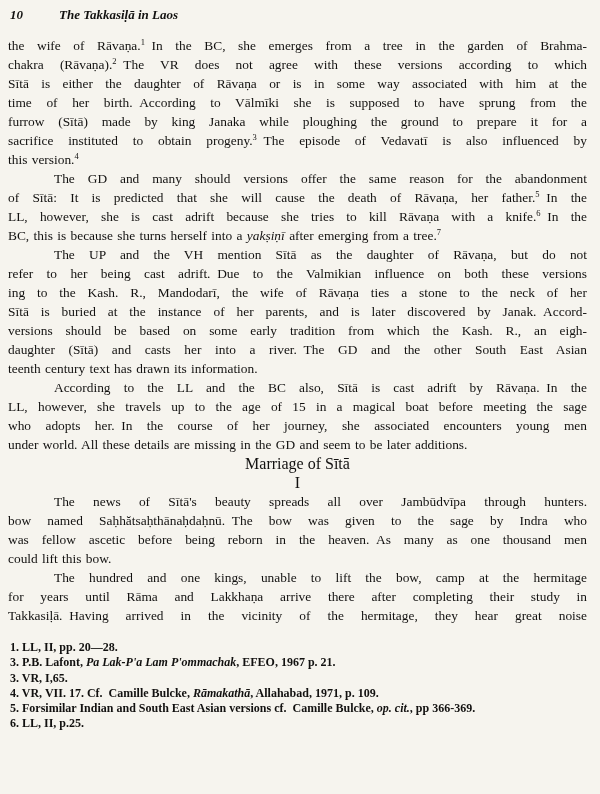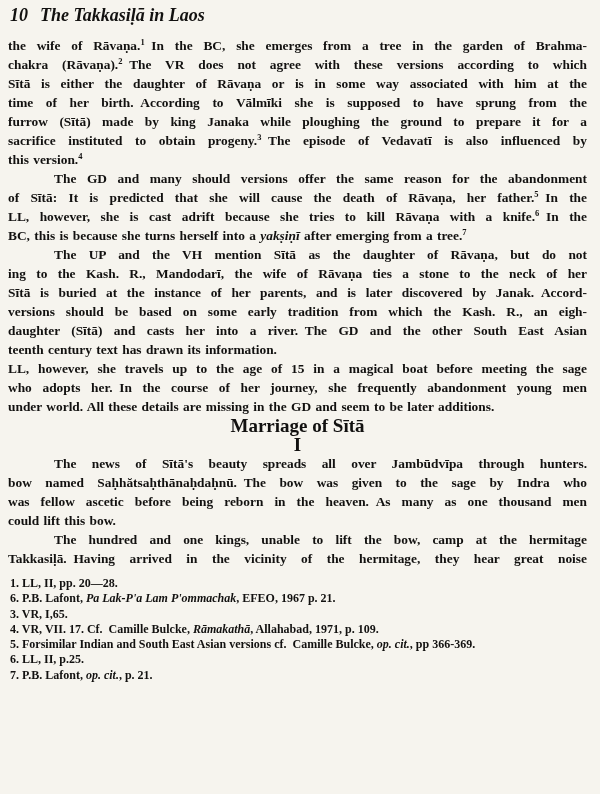--- a/index.html
+++ b/index.html
@@ -13,55 +13,55 @@
     width: 600px;
     height: 794px;
     background: #f6f4ee;
     color: #121110;
     overflow: hidden;
     padding: 7px 13px 0 8px;
   }
   .running-header {
     display: flex;
     align-items: baseline;
-    gap: 12px;
-    font-size: 18px;
+    gap: 36px;
+    font-size: 13px;
     font-weight: bold;
     font-style: italic;
     line-height: 16px;
     padding-left: 2px;
   }
   .page-body { margin-top: 13px; }
   .para { }
   .line {
     font-size: 13.4px;
-    font-weight: bold;
+    font-weight: normal;
     line-height: 19px;
     height: 19px;
     overflow: hidden;
     text-align: justify;
     text-align-last: justify;
     word-spacing: 1px;
   }
   .line.end { text-align-last: left; }
   .line.indent { text-indent: 46px; }
   .line sup {
     font-size: 8.5px;
     line-height: 0;
     vertical-align: 5px;
   }
   .it { font-style: italic; }
   .sec-heading, .sec-number {
     text-align: center;
-    font-size: 19px;
-    font-weight: bold;
+    font-size: 16px;
+    font-weight: normal;
     line-height: 19px;
     height: 19px;
   }
-  .footnotes { margin-top: 8px; }
+  .footnotes { margin-top: 15px; }
   .fn {
     font-size: 12px;
     font-weight: bold;
     line-height: 15.3px;
     height: 15.3px;
     white-space: nowrap;
     overflow: hidden;
     padding-left: 2px;
   }
   .fn .it { }
@@ -85,46 +85,48 @@
         <div class="line end"><span>this version.</span><sup>4</sup></div>
       </div>
       <div class="para">
         <div class="line indent"><span>The GD and many should versions offer the same reason for the abandonment</span></div>
         <div class="line"><span>of Sītā: It is predicted that she will cause the death of Rāvaṇa, her father.</span><sup>5</sup><span> In the</span></div>
         <div class="line"><span>LL, however, she is cast adrift because she tries to kill Rāvaṇa with a knife.</span><sup>6</sup><span> In the</span></div>
         <div class="line end"><span>BC, this is because she turns herself into a </span><span class="it">yakṣiṇī</span><span> after emerging from a tree.</span><sup>7</sup></div>
       </div>
       <div class="para">
         <div class="line indent"><span>The UP and the VH mention Sītā as the daughter of Rāvaṇa, but do not</span></div>
+        <div class="line"><span>refer to her being cast adrift. Due to the Valmikian influence on both these versions</span></div>
         <div class="line"><span>ing to the Kash. R., Mandodarī, the wife of Rāvaṇa ties a stone to the neck of her</span></div>
         <div class="line"><span>Sītā is buried at the instance of her parents, and is later discovered by Janak. Accord-</span></div>
         <div class="line"><span>versions should be based on some early tradition from which the Kash. R., an eigh-</span></div>
         <div class="line"><span>daughter (Sītā) and casts her into a river. The GD and the other South East Asian</span></div>
         <div class="line end"><span>teenth century text has drawn its information.</span></div>
       </div>
       <div class="para">
+        <div class="line indent"><span>According to the LL and the BC also, Sītā is cast adrift by Rāvaṇa. In the</span></div>
         <div class="line"><span>LL, however, she travels up to the age of 15 in a magical boat before meeting the sage</span></div>
-        <div class="line"><span>who adopts her. In the course of her journey, she frequently abandonment young men</span></div>
+        <div class="line"><span>who adopts her. In the course of her journey, she associated encounters young men</span></div>
         <div class="line end"><span>under world. All these details are missing in the GD and seem to be later additions.</span></div>
       </div>
       <div class="sec-heading">Marriage of Sītā</div>
       <div class="sec-number">I</div>
       <div class="para">
         <div class="line indent"><span>The news of Sītā's beauty spreads all over Jambūdvīpa through hunters.</span></div>
         <div class="line"><span>bow named Saḥhătsaḥthānaḥdaḥnū. The bow was given to the sage by Indra who</span></div>
         <div class="line"><span>was fellow ascetic before being reborn in the heaven. As many as one thousand men</span></div>
         <div class="line end"><span>could lift this bow.</span></div>
       </div>
       <div class="para">
         <div class="line indent"><span>The hundred and one kings, unable to lift the bow, camp at the hermitage</span></div>
+        <div class="line"><span>for years until Rāma and Lakkhaṇa arrive there after completing their study in</span></div>
         <div class="line"><span>Takkasiḷā. Having arrived in the vicinity of the hermitage, they hear great noise</span></div>
       </div>
     </div>
   <div class="footnotes">
       <div class="fn"><span>1. LL, II, pp. 20—28.</span></div>
-      <div class="fn"><span>6. P.B. Lafont, </span><span class="it">Pa Lak-P'a Lam P'ommachak</span><span>, EFEO, 1967 p. 21.</span></div>
+      <div class="fn"><span>3. P.B. Lafont, </span><span class="it">Pa Lak-P'a Lam P'ommachak</span><span>, EFEO, 1967 p. 21.</span></div>
       <div class="fn"><span>3. VR, I,65.</span></div>
       <div class="fn"><span>4. VR, VII. 17. Cf. Camille Bulcke, </span><span class="it">Rāmakathā</span><span>, Allahabad, 1971, p. 109.</span></div>
       <div class="fn"><span>5. Forsimilar Indian and South East Asian versions cf. Camille Bulcke, </span><span class="it">op. cit.</span><span>, pp 366-369.</span></div>
       <div class="fn"><span>6. LL, II, p.25.</span></div>
-      <div class="fn"><span>7. P.B. Lafont, </span><span class="it">op. cit.</span><span>, p. 21.</span></div>
     </div>
 </div>
 
 </body></html>

